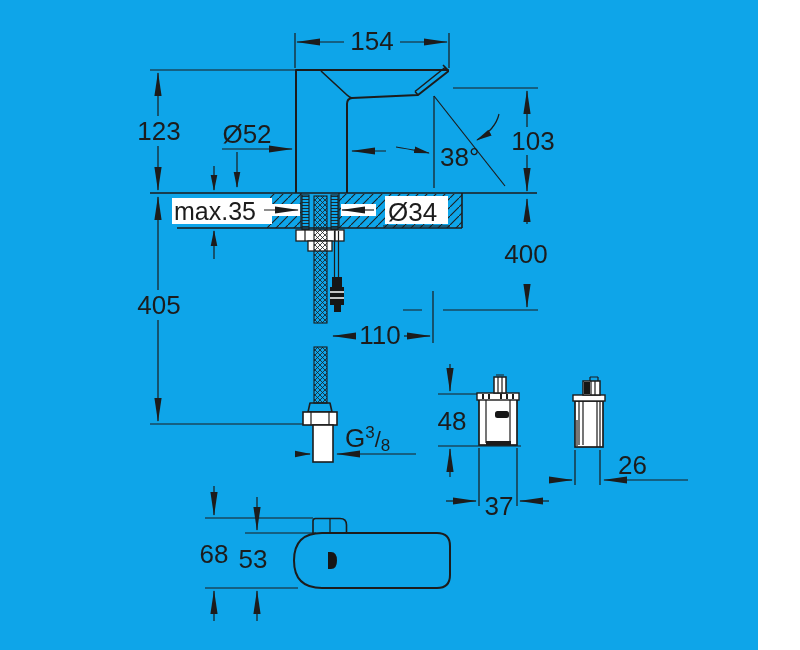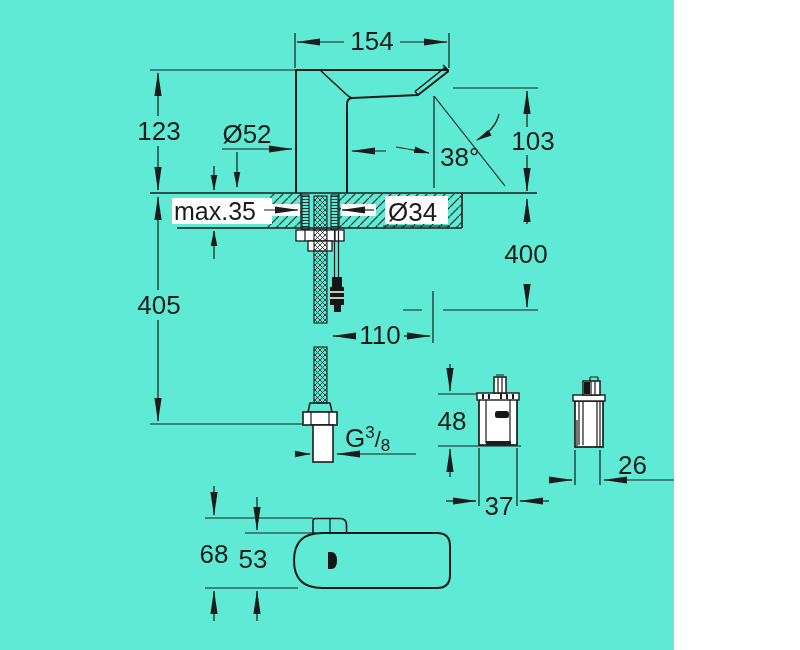--- a/index.html
+++ b/index.html
@@ -1,16 +1,16 @@
 <!DOCTYPE html>
 <html><head>
 <meta charset="utf-8">
 <style>
   html,body{margin:0;padding:0;background:#fff;}
-  .stage{width:674px;height:650px;background:#5eead4;position:relative;overflow:hidden;}
+  .stage{width:758px;height:650px;background:#0ea5e9;position:relative;overflow:hidden;}
   svg{display:block;}
   .o2{stroke:#1c1c1c;stroke-width:2;fill:none;stroke-linejoin:round;}
   .o{stroke:#1c1c1c;stroke-width:1.6;fill:none;stroke-linejoin:round;}
   .d{stroke:#1c1c1c;stroke-width:1.2;fill:none;}
   .w{fill:#ffffff;stroke:none;}
   .k{fill:#161616;stroke:none;}
   .t{font-family:"Liberation Sans",sans-serif;font-size:26px;fill:#1c1c1c;}
   .ts{font-family:"Liberation Sans",sans-serif;font-size:25px;fill:#1c1c1c;}
   .tm{text-anchor:middle;}
 </style>

